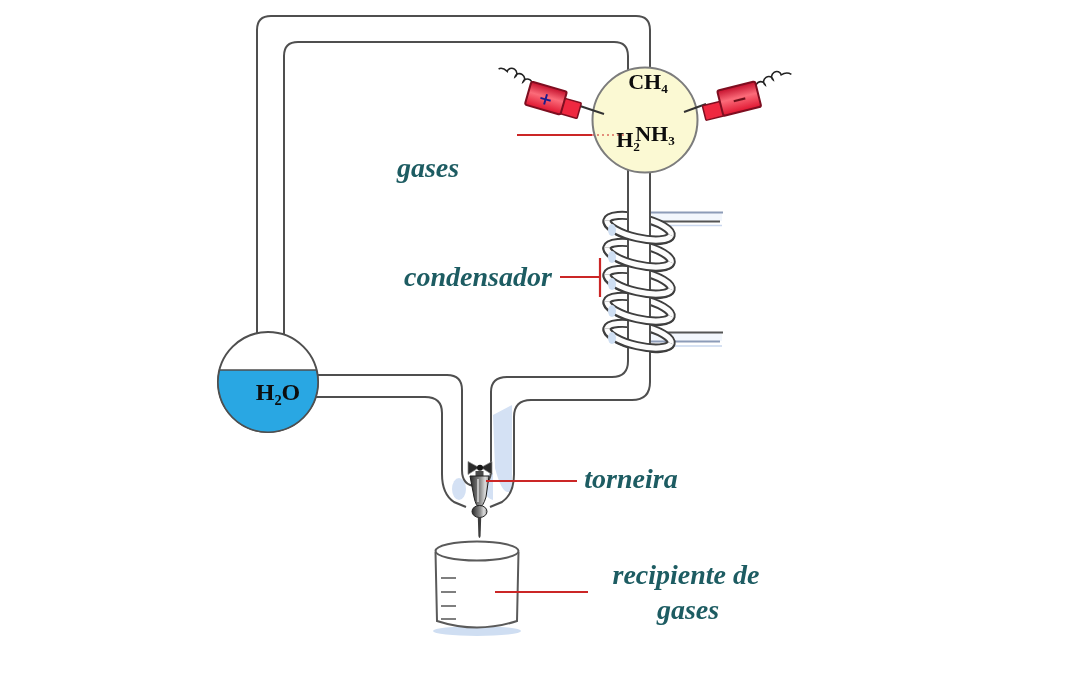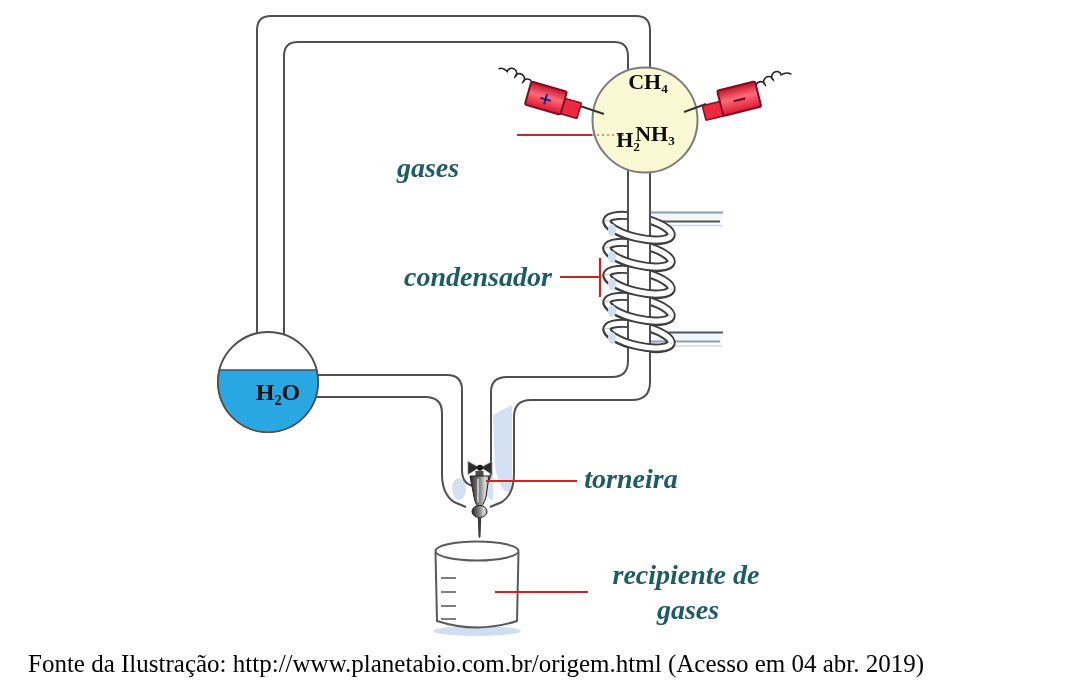--- a/index.html
+++ b/index.html
@@ -155,15 +155,14 @@
 <div class="lbl chem" style="left:655px;top:134px">NH₃</div>
 <div class="lbl chem" style="left:628px;top:140px">H₂</div>
 <div class="lbl chem h2o" style="left:267px;top:392px">H₂O</div>
 
 <div class="lbl teal" style="left:428px;top:168px">gases</div>
 <div class="lbl teal" style="left:478px;top:277px">condensador</div>
 <div class="lbl teal" style="left:631px;top:479px">torneira</div>
 <div class="lbl teal" style="left:686px;top:575px">recipiente de</div>
 <div class="lbl teal" style="left:688px;top:610px">gases</div>
 
-<div class="caption">Fonte da Ilustração: http://www.planetabio.com.br/origem.html (Acesso em 04 abr. 2019)</div>
 
 </div>
 
 </body></html>

